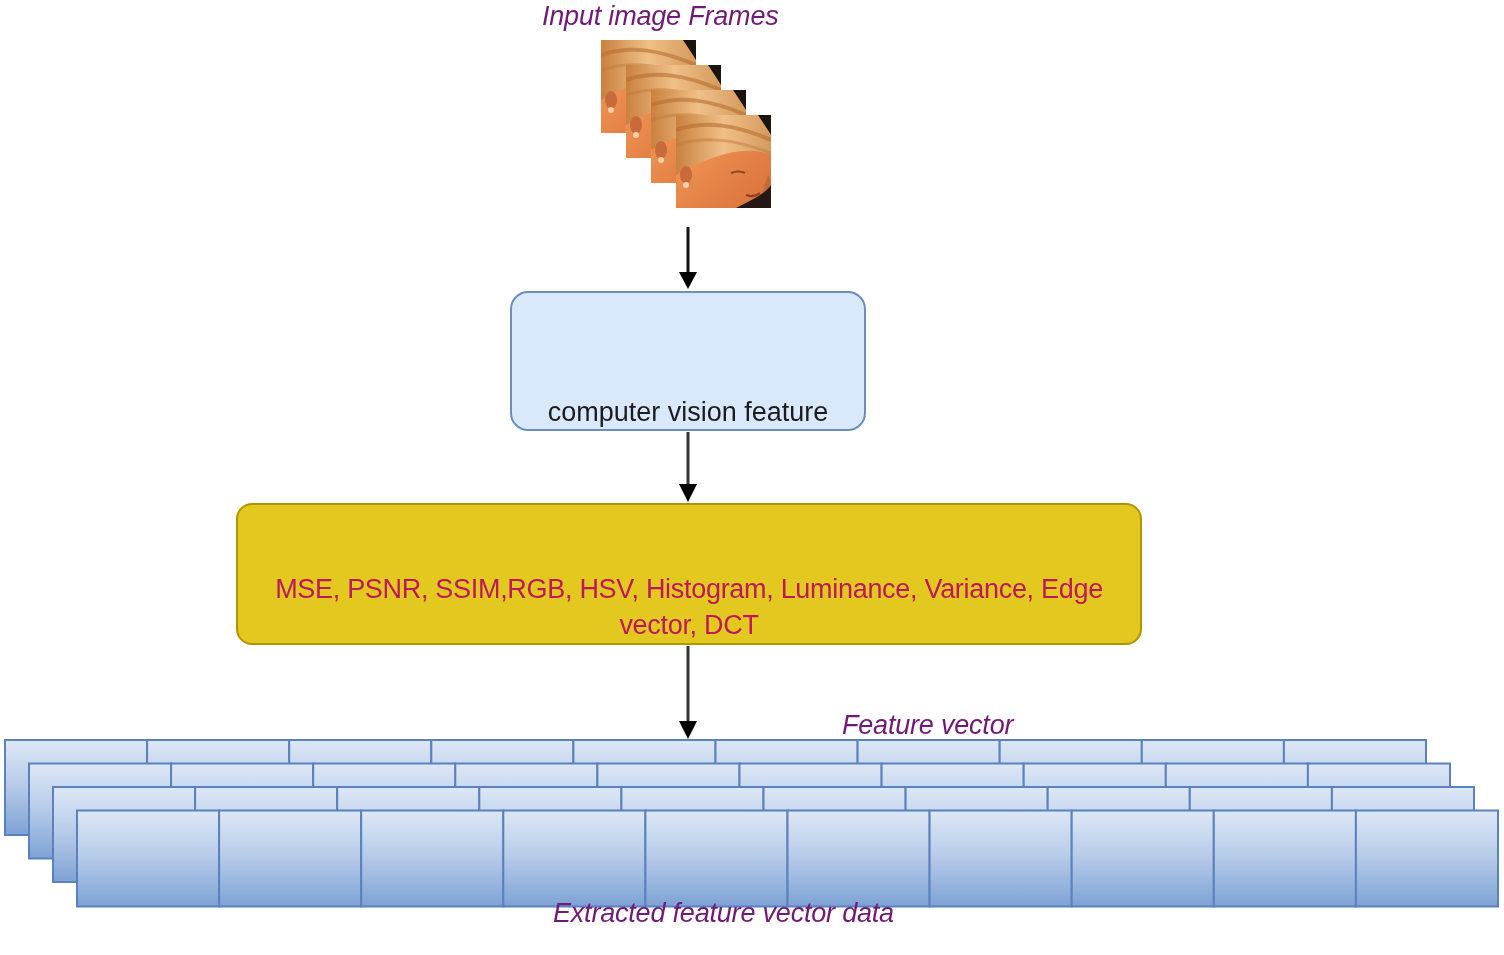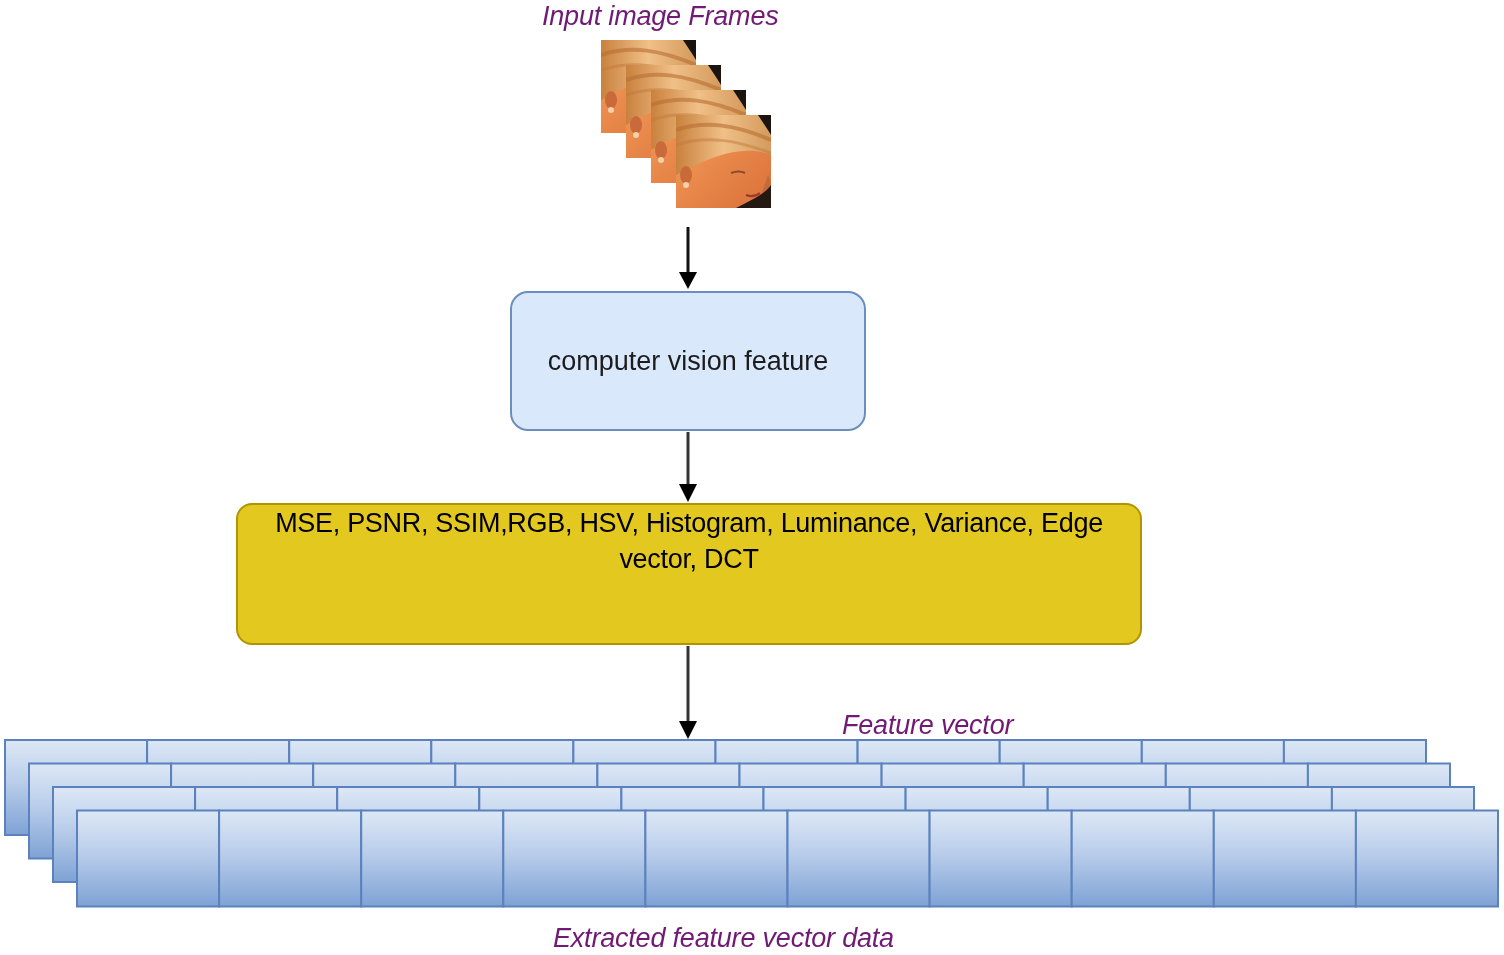--- a/index.html
+++ b/index.html
@@ -1,33 +1,33 @@
 <!DOCTYPE html>
 <html><head>
 <meta charset="utf-8">
 <style>
   html, body { margin: 0; padding: 0; background: #ffffff; }
   body { width: 1504px; height: 955px; position: relative; overflow: hidden;
          font-family: "Liberation Sans", sans-serif; color: #1a1a1a; }
   .label { position: absolute; font-size: 27px; color: #701a75; white-space: nowrap; letter-spacing: -0.2px; font-style: italic; }
   #title-input { left: 542px; top: 1px; }
   #label-feature-vector { left: 813px; top: 710px; margin-left: 29px; }
-  #label-extracted { left: 553px; top: 923px; }
+  #label-extracted { left: 553px; top: 898px; }
 
   .node-blue {
     position: absolute; left: 510px; top: 291px; width: 356px; height: 140px;
     background: #dae8fc; border: 2px solid #6c8ebf; border-radius: 18px;
-    box-sizing: border-box; display: flex; align-items: center; justify-content: center;
+    box-sizing: border-box; display: flex; align-items: flex-end; justify-content: center;
     text-align: center; font-size: 27px; line-height: 34px; color: #1c1c1c; padding: 0 20px;
   }
   .node-yellow {
     position: absolute; left: 236px; top: 503px; width: 906px; height: 142px;
     background: #e3c81f; border: 2px solid #b09500; border-radius: 16px;
-    box-sizing: border-box; display: flex; align-items: flex-start; justify-content: center;
-    text-align: center; font-size: 27px; line-height: 36px; color: #000000; padding: 0 4px;
+    box-sizing: border-box; display: flex; align-items: flex-end; justify-content: center;
+    text-align: center; font-size: 27px; line-height: 36px; color: #be185d; padding: 0 4px;
     letter-spacing: -0.3px;
   }
   svg.overlay { position: absolute; left: 0; top: 0; }
   .cell-stroke { stroke: #5b82bd; stroke-width: 2; }
 </style>
 </head>
 <body>
 
 <div id="title-input" class="label">Input image Frames</div>
 

